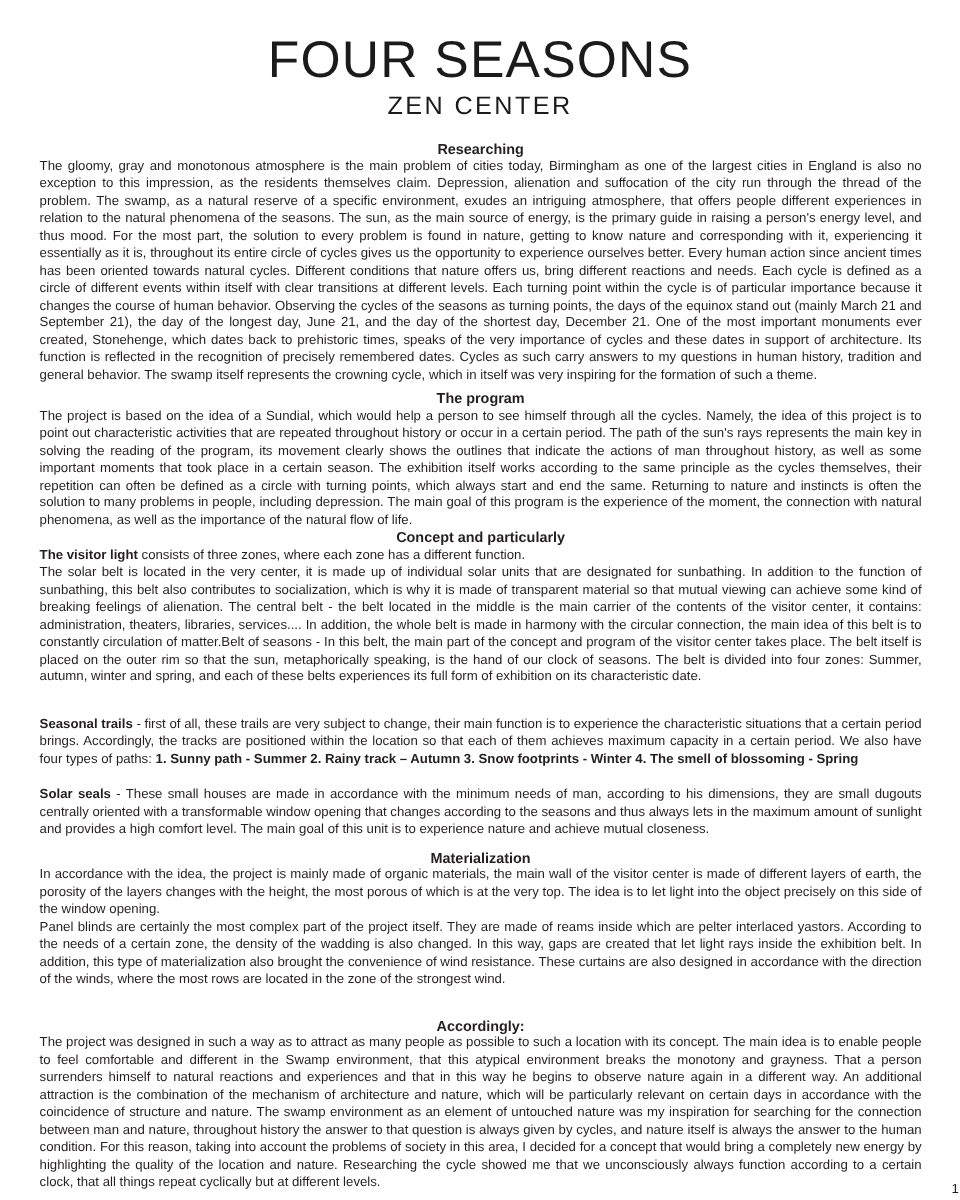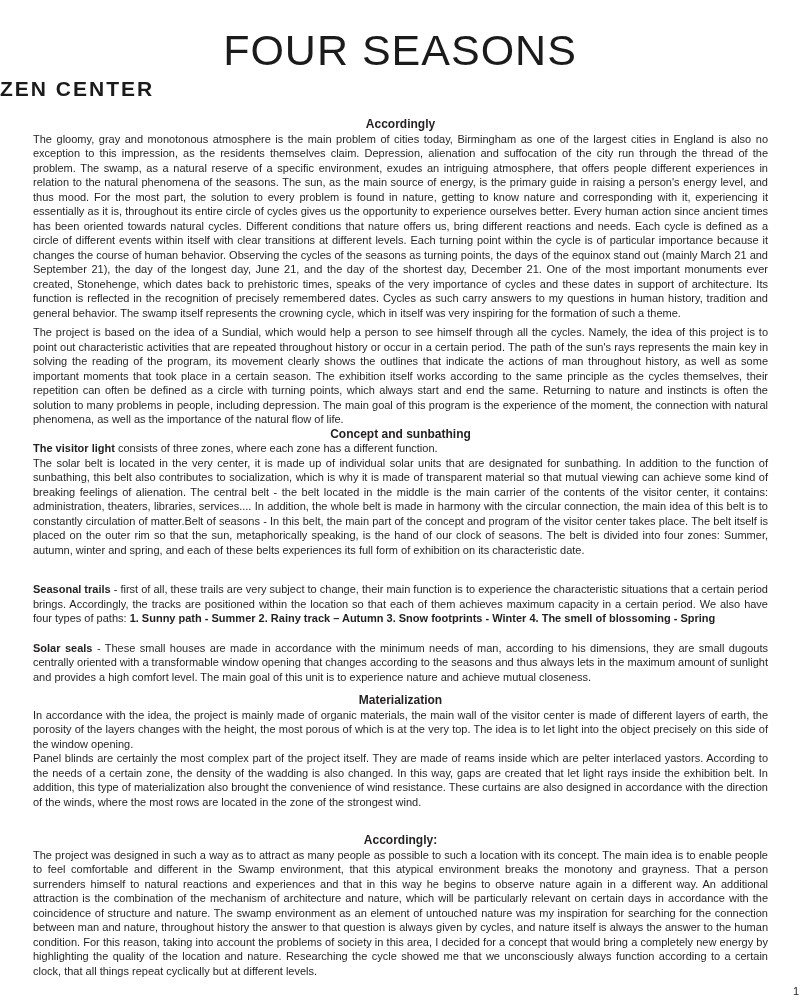--- a/index.html
+++ b/index.html
@@ -16,22 +16,23 @@
   .title {
     margin-top: 26px;
     text-align: center;
     font-size: 43px;
     font-weight: 300;
     letter-spacing: 1px;
     color: #1b1b1b;
     font-family: "Liberation Sans", sans-serif;
   }
   .subtitle {
+    text-align: center;
     font-size: 21px;
-    font-weight: 700;
+    font-weight: 400;
     letter-spacing: 2px;
     color: #1b1b1b;
     margin-top: 2px;
   }
   .content {
     margin: 16px 32px 0 33px;
   }
   .content h3 {
     text-align: center;
     font-size: 12px;
@@ -62,28 +63,29 @@
   }
 </style>
 </head>
 <body>
 
 <div class="page">
   <h1 class="title">FOUR SEASONS</h1>
   <h2 class="subtitle">ZEN CENTER</h2>
   <main class="content">
       <section id="section-introduction">
-        <h3>Accordingly</h3>
+        <h3>Researching</h3>
         <p><span>The gloomy, gray and monotonous atmosphere is the main problem of cities today, Birmingham as one of the largest cities in England is also no exception to this impression, as the residents themselves claim. Depression, alienation and suffocation of the city run through the thread of the problem. The swamp, as a natural reserve of a specific environment, exudes an intriguing atmosphere, that offers people different experiences in relation to the natural phenomena of the seasons. The sun, as the main source of energy, is the primary guide in raising a person's energy level, and thus mood. For the most part, the solution to every problem is found in nature, getting to know nature and corresponding with it, experiencing it essentially as it is, throughout its entire circle of cycles gives us the opportunity to experience ourselves better. Every human action since ancient times has been oriented towards natural cycles. Different conditions that nature offers us, bring different reactions and needs. Each cycle is defined as a circle of different events within itself with clear transitions at different levels. Each turning point within the cycle is of particular importance because it changes the course of human behavior. Observing the cycles of the seasons as turning points, the days of the equinox stand out (mainly March 21 and September 21), the day of the longest day, June 21, and the day of the shortest day, December 21. One of the most important monuments ever created, Stonehenge, which dates back to prehistoric times, speaks of the very importance of cycles and these dates in support of architecture. Its function is reflected in the recognition of precisely remembered dates. Cycles as such carry answers to my questions in human history, tradition and general behavior. The swamp itself represents the crowning cycle, which in itself was very inspiring for the formation of such a theme.</span></p>
       </section>
       <section id="section-program">
+        <h3>The program</h3>
         <p><span>The project is based on the idea of a Sundial, which would help a person to see himself through all the cycles. Namely, the idea of this project is to point out characteristic activities that are repeated throughout history or occur in a certain period. The path of the sun's rays represents the main key in solving the reading of the program, its movement clearly shows the outlines that indicate the actions of man throughout history, as well as some important moments that took place in a certain season. The exhibition itself works according to the same principle as the cycles themselves, their repetition can often be defined as a circle with turning points, which always start and end the same. Returning to nature and instincts is often the solution to many problems in people, including depression. The main goal of this program is the experience of the moment, the connection with natural phenomena, as well as the importance of the natural flow of life.</span></p>
       </section>
       <section id="section-concept">
-        <h3>Concept and sunbathing</h3>
+        <h3>Concept and particularly</h3>
         <p><b>The visitor light</b><span> consists of three zones, where each zone has a different function.</span></p>
         <p><span>The solar belt is located in the very center, it is made up of individual solar units that are designated for sunbathing. In addition to the function of sunbathing, this belt also contributes to socialization, which is why it is made of transparent material so that mutual viewing can achieve some kind of breaking feelings of alienation. The central belt - the belt located in the middle is the main carrier of the contents of the visitor center, it contains: administration, theaters, libraries, services.... In addition, the whole belt is made in harmony with the circular connection, the main idea of this belt is to constantly circulation of matter.Belt of seasons - In this belt, the main part of the concept and program of the visitor center takes place. The belt itself is placed on the outer rim so that the sun, metaphorically speaking, is the hand of our clock of seasons. The belt is divided into four zones: Summer, autumn, winter and spring, and each of these belts experiences its full form of exhibition on its characteristic date.</span></p>
       </section>
       <section id="section-seasonal-trails">
         <p><b>Seasonal trails</b><span> - first of all, these trails are very subject to change, their main function is to experience the characteristic situations that a certain period brings. Accordingly, the tracks are positioned within the location so that each of them achieves maximum capacity in a certain period. We also have four types of paths: </span><b>1. Sunny path - Summer 2. Rainy track – Autumn 3. Snow footprints - Winter 4. The smell of blossoming - Spring</b></p>
       </section>
       <section id="section-solar-seals">
         <p><b>Solar seals</b><span> - These small houses are made in accordance with the minimum needs of man, according to his dimensions, they are small dugouts centrally oriented with a transformable window opening that changes according to the seasons and thus always lets in the maximum amount of sunlight and provides a high comfort level. The main goal of this unit is to experience nature and achieve mutual closeness.</span></p>
       </section>
       <section id="section-materialization">

